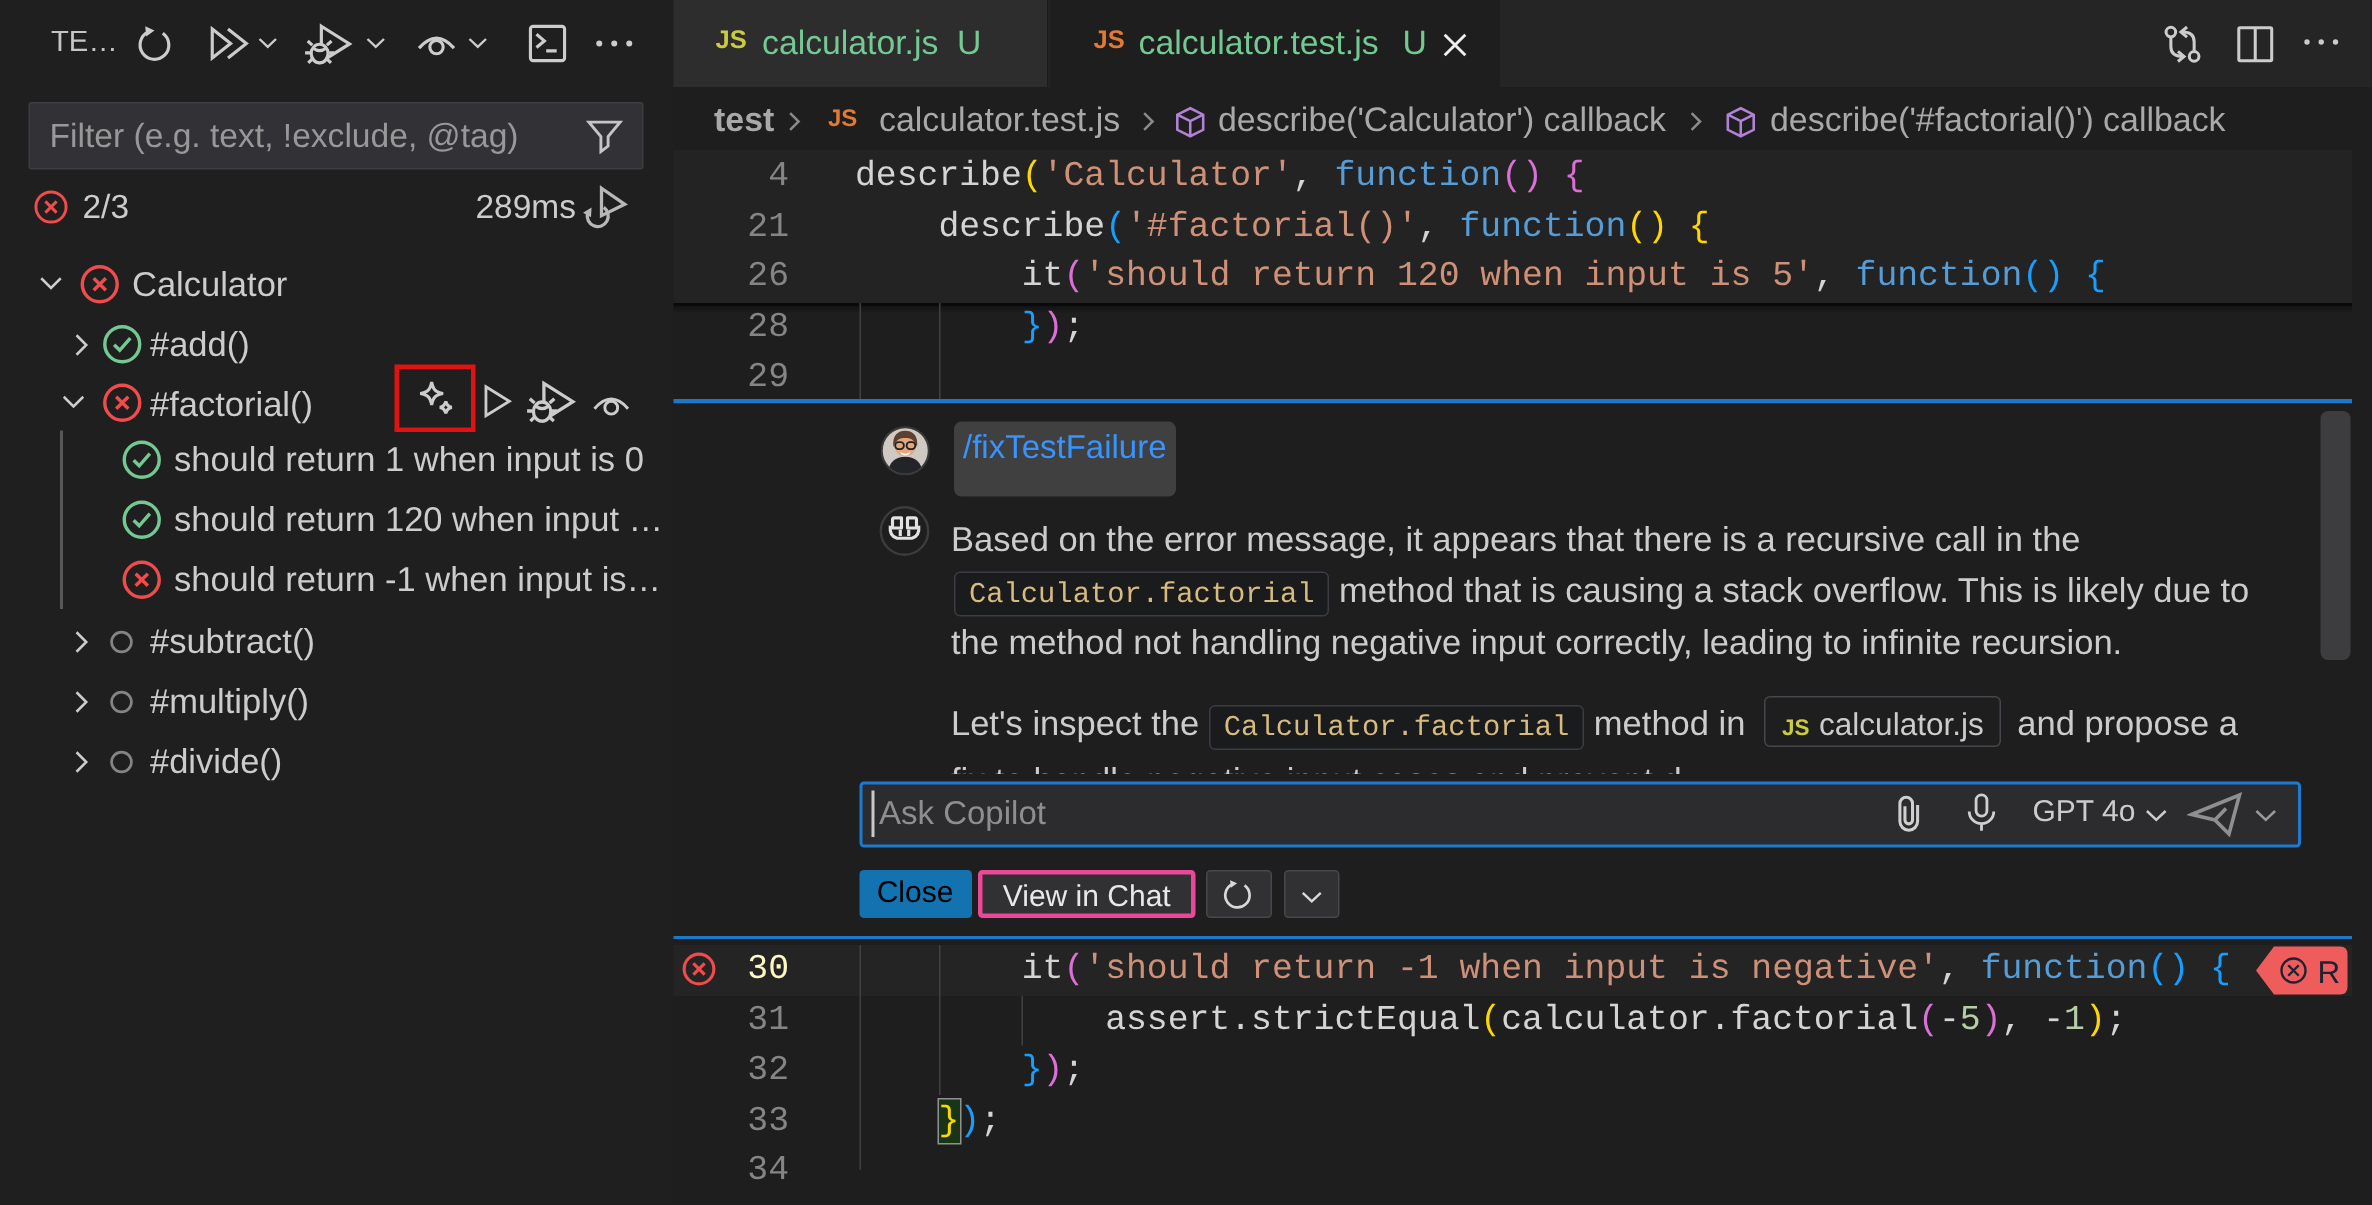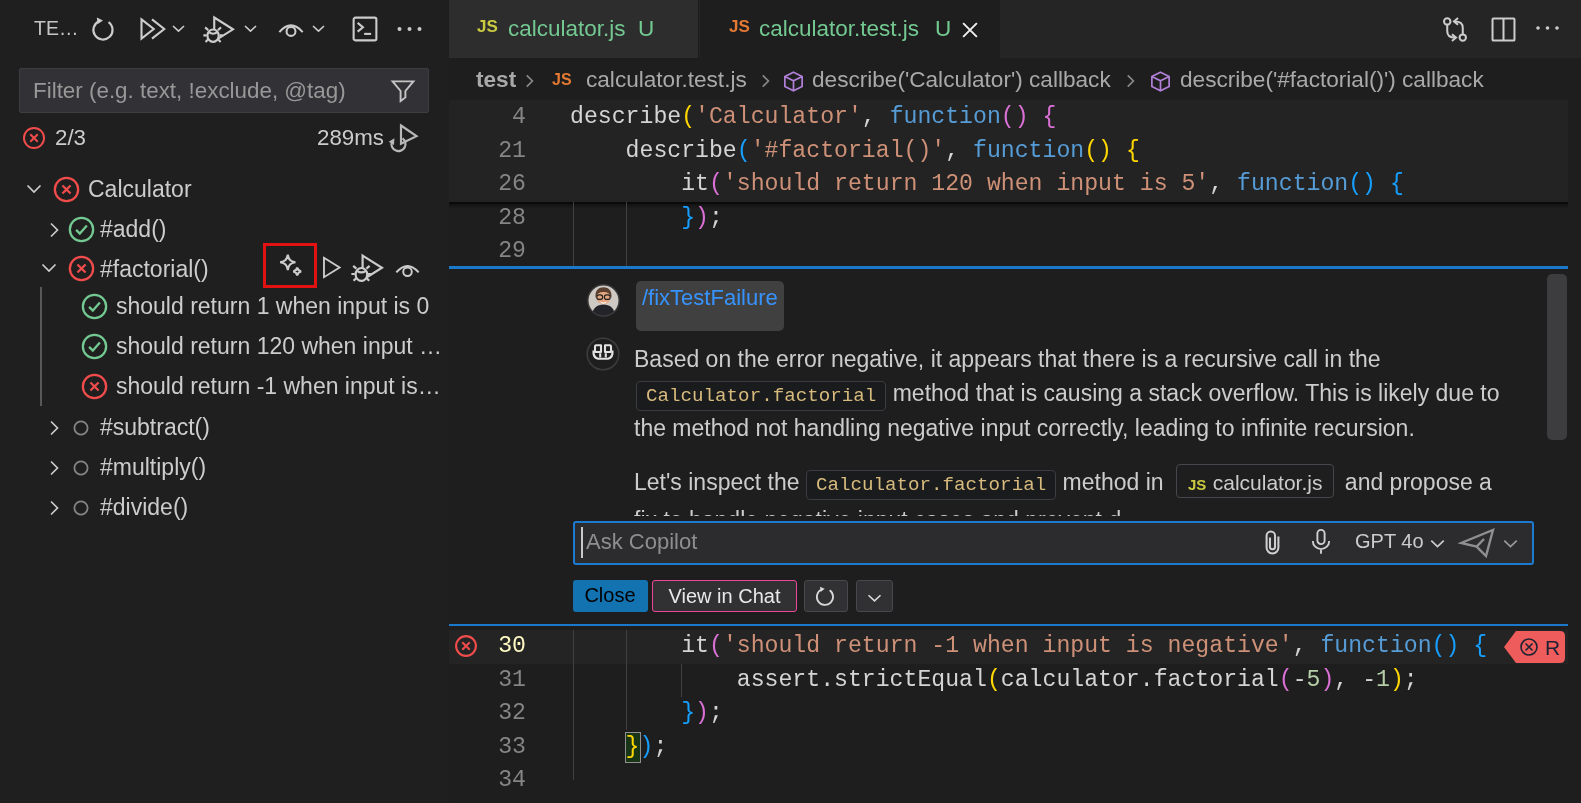--- a/index.html
+++ b/index.html
@@ -336,21 +336,21 @@
 <svg class="abs" style="left:586px;top:337px;" width="34" height="34" viewBox="0 0 34 34" fill="none">
   <circle cx="17" cy="17" r="15.8" stroke="#3c3c3c" stroke-width="1.6"></circle>
   <g stroke="#e2e2e2" stroke-width="2.1">
     <path d="M10.2 8.2 H15 V15 H9 V9.5 Q9 8.2 10.2 8.2 Z" stroke-linejoin="round"></path>
     <path d="M23.8 8.2 H19 V15 H25 V9.5 Q25 8.2 23.8 8.2 Z" stroke-linejoin="round"></path>
     <path d="M7.5 13.5 Q6.8 20.5 12 21.8 H22 Q27.2 20.5 26.5 13.5" stroke-linejoin="round"></path>
     <path d="M14.2 16.2 V20.4 M19.8 16.2 V20.4"></path>
   </g>
 </svg>
 
-<div class="abs" style="left:634px;top:341.7px;height:34.6px;line-height:34.6px;font-size:23px;color:#cccccc;white-space:nowrap;">Based on the error negative, it appears that there is a recursive call in the</div>
+<div class="abs" style="left:634px;top:341.7px;height:34.6px;line-height:34.6px;font-size:23px;color:#cccccc;white-space:nowrap;">Based on the error message, it appears that there is a recursive call in the</div>
 <div class="abs" style="left:636px;top:376.3px;height:34.6px;line-height:34.6px;font-size:23px;color:#cccccc;white-space:nowrap;"><span style="font-family:'Liberation Mono',monospace;font-size:19.2px;color:#d7ba7d;background:#1a1b1c;border:1px solid #3c3c42;border-radius:4px;padding:3px 9px;">Calculator.factorial</span> method that is causing a stack overflow. This is likely due to</div>
 <div class="abs" style="left:634px;top:410.9px;height:34.6px;line-height:34.6px;font-size:23px;color:#cccccc;white-space:nowrap;">the method not handling negative input correctly, leading to infinite recursion.</div>
 <div class="abs" style="left:634px;top:463.5px;height:34.6px;line-height:34.6px;font-size:23px;color:#cccccc;white-space:nowrap;">Let's inspect the <span style="font-family:'Liberation Mono',monospace;font-size:19.2px;color:#d7ba7d;background:#1a1b1c;border:1px solid #3c3c42;border-radius:4px;padding:3px 9px;">Calculator.factorial</span> method in <span style="display:inline-block;margin-left:6px;margin-right:4px;height:34px;line-height:34px;border:1px solid #46464c;border-radius:4px;padding:0 11px;"><span style="font-size:15px;font-weight:bold;color:#cbcb41;">JS</span> <span style="color:#cccccc;font-size:21px;">calculator.js</span></span> and propose a</div>
 <div class="abs" style="left:634px;top:499px;width:820px;height:17px;overflow:hidden;">
     <div style="margin-top:4px;height:34.6px;line-height:34.6px;font-size:23px;color:#cccccc;white-space:nowrap;">fix to handle negative input cases and prevent d</div>
   </div>
 
 <div class="abs" style="left:1547px;top:274px;width:20px;height:166px;background:#3d3d3f;border-radius:5px;"></div>
 
 <div class="abs" style="left:573px;top:521px;width:961px;height:44px;background:#2c2c2e;
@@ -370,21 +370,21 @@
   </svg>
 <svg class="abs" style="left:1458px;top:528px;" width="38" height="30" viewBox="0 0 19 15" fill="none" stroke="#8f8f8f" stroke-width="1.2">
   <path d="M1.5 7.5 L17.5 1 L14 14 L9.3 9.3 Z M9.3 9.3 L13 5.5"></path>
 </svg>
 <svg class="abs" style="left:1502px;top:537px;" width="17" height="13" viewBox="0 0 15 11" fill="none" stroke="#9a9a9a" stroke-width="1.5">
     <path d="M2 3 L7.5 8.2 L13 3"></path>
   </svg>
 
 <div class="abs" style="left:572.5px;top:580px;width:75px;height:32px;background:#1373b1;border-radius:3px;
      font-size:20px;color:#000000;text-align:center;line-height:31px;">Close</div>
-<div class="abs" style="left:652px;top:580px;width:145px;height:32px;background:#313134;border:1px solid #ec4899;border-radius:3px;
+<div class="abs" style="left:652px;top:580px;width:145px;height:32px;background:#313134;border:3px solid #ec4899;border-radius:3px;
      font-size:20px;color:#e8e8e8;text-align:center;line-height:30px;">View in Chat</div>
 <div class="abs" style="left:803.5px;top:580px;width:44px;height:32px;background:#313134;border:1px solid #47474c;border-radius:3px;"></div>
 <svg class="abs" style="left:814px;top:585px;" width="22" height="22" viewBox="0 0 16 16" fill="none" stroke="#d8d8d8" stroke-width="1.3">
   <path d="M11.4 3.8 A5.9 5.9 0 1 1 5.5 3.25"></path>
   <path d="M4.4 1.3 L7.8 2.8 L4.8 5.0 Z" fill="#d8d8d8" stroke="none"></path>
 </svg>
 <div class="abs" style="left:856px;top:580px;width:37px;height:32px;background:#313134;border:1px solid #47474c;border-radius:3px;"></div>
 <svg class="abs" style="left:866px;top:592px;" width="17" height="12" viewBox="0 0 15 11" fill="none" stroke="#d8d8d8" stroke-width="1.5">
     <path d="M2 3 L7.5 8.2 L13 3"></path>
   </svg>

